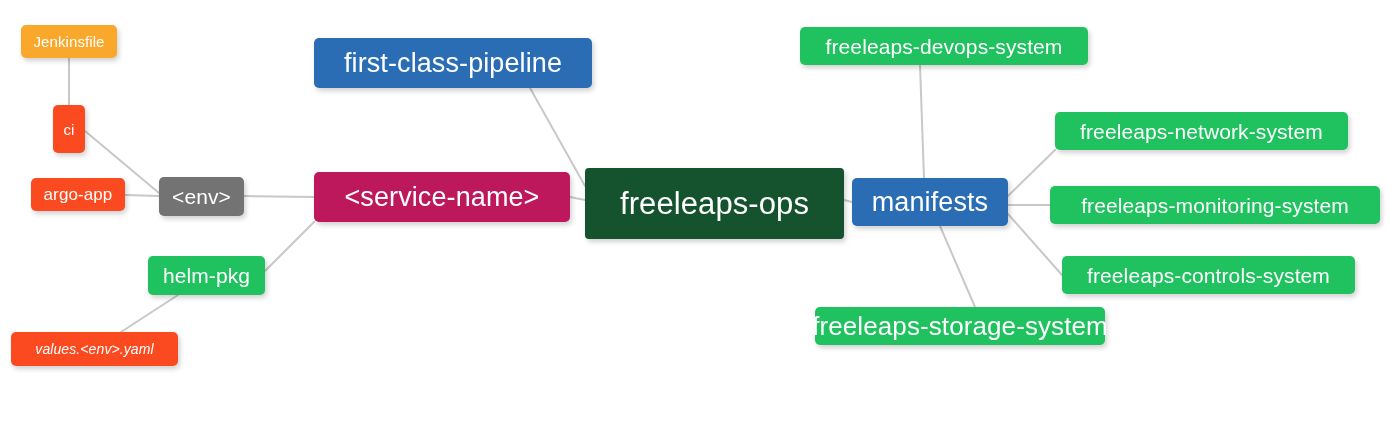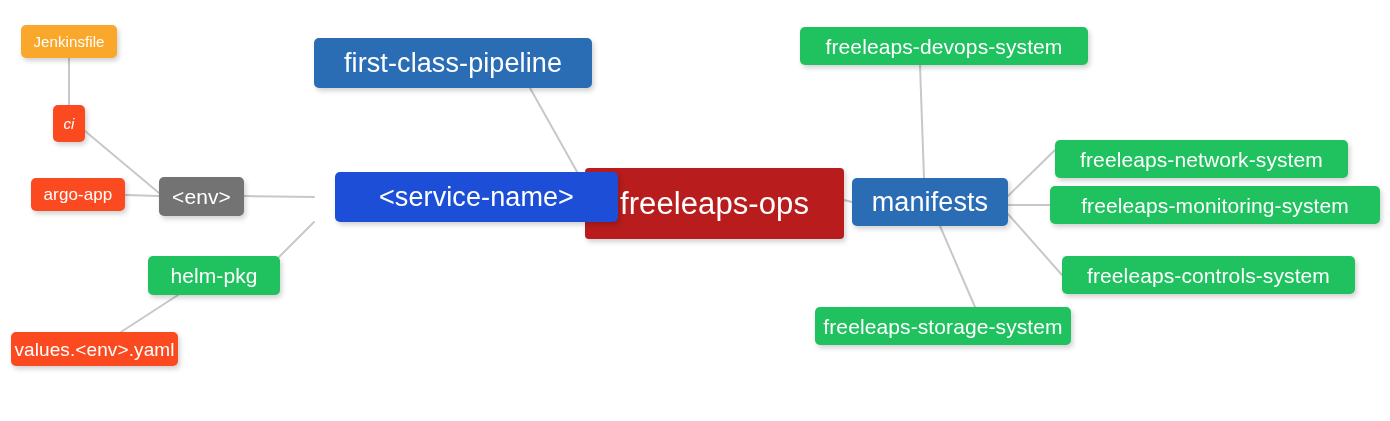--- a/index.html
+++ b/index.html
@@ -74,59 +74,59 @@
       <path d="M 159 196 L 125 195" stroke="#c8c8c8" stroke-width="2" fill="none" stroke-linecap="round"></path>
       <path d="M 69 105 L 69 58" stroke="#c8c8c8" stroke-width="2" fill="none" stroke-linecap="round"></path>
       <path d="M 178 295 L 121 332" stroke="#c8c8c8" stroke-width="2" fill="none" stroke-linecap="round"></path>
       <path d="M 924 178 L 920 65" stroke="#c8c8c8" stroke-width="2" fill="none" stroke-linecap="round"></path>
       <path d="M 1008 196 L 1055 150" stroke="#c8c8c8" stroke-width="2" fill="none" stroke-linecap="round"></path>
       <path d="M 1008 205 L 1050 205" stroke="#c8c8c8" stroke-width="2" fill="none" stroke-linecap="round"></path>
       <path d="M 1008 214 L 1062 275" stroke="#c8c8c8" stroke-width="2" fill="none" stroke-linecap="round"></path>
       <path d="M 940 226 L 975 307" stroke="#c8c8c8" stroke-width="2" fill="none" stroke-linecap="round"></path>
     </svg>
   <div id="node-layer">
-      <div class="node root" style="left: 585px; top: 168px; width: 259px; height: 71px; font-size: 31px; background: #b91c1c;">
+      <div class="node root" style="left: 585px; top: 168px; width: 259px; height: 71px; font-size: 31px; background: #14532d;">
         <span>freeleaps-ops</span>
       </div>
       <div class="node lvl1" style="left: 314px; top: 38px; width: 278px; height: 50px; font-size: 27px; background: rgb(42, 109, 181); text-align: right;">
         <span>first-class-pipeline</span>
       </div>
-      <div class="node lvl1" style="left: 314px; top: 172px; width: 283px; height: 50px; font-size: 27px; background: #1d4ed8; margin-left: 21px;">
+      <div class="node lvl1" style="left: 314px; top: 172px; width: 256px; height: 50px; font-size: 27px; background: #be185d;">
         <span>&lt;service-name&gt;</span>
       </div>
       <div class="node lvl1" style="left: 852px; top: 178px; width: 156px; height: 48px; font-size: 27px; background: rgb(42, 109, 181);">
         <span>manifests</span>
       </div>
       <div class="node lvl2-green" style="left: 159px; top: 177px; width: 85px; height: 39px; font-size: 21px; background: #737373;">
         <span>&lt;env&gt;</span>
       </div>
-      <div class="node lvl2-green" style="left: 148px; top: 256px; width: 132px; height: 39px; font-size: 21px; background: rgb(31, 194, 94);">
+      <div class="node lvl2-green" style="left: 148px; top: 256px; width: 117px; height: 39px; font-size: 21px; background: rgb(31, 194, 94);">
         <span>helm-pkg</span>
       </div>
-      <div class="node lvl2-red" style="left: 53px; top: 105px; width: 32px; height: 37px; font-size: 15px; background: rgb(251, 74, 31); font-style: italic;">
+      <div class="node lvl2-red" style="left: 53px; top: 105px; width: 32px; height: 48px; font-size: 15px; background: rgb(251, 74, 31);">
         <span>ci</span>
       </div>
       <div class="node lvl2-orange" style="left: 21px; top: 25px; width: 96px; height: 33px; font-size: 15px; background: rgb(250, 168, 43);">
         <span>Jenkinsfile</span>
       </div>
       <div class="node lvl2-red" style="left: 31px; top: 178px; width: 94px; height: 33px; font-size: 17px; background: rgb(251, 74, 31);">
         <span>argo-app</span>
       </div>
-      <div class="node lvl2-red" style="left: 11px; top: 332px; width: 167px; height: 34px; font-size: 19px; background: rgb(251, 74, 31);">
+      <div class="node lvl2-red" style="left: 11px; top: 332px; width: 167px; height: 34px; font-size: 14px; background: rgb(251, 74, 31); font-style: italic;">
         <span>values.&lt;env&gt;.yaml</span>
       </div>
       <div class="node lvl2-green" style="left: 800px; top: 27px; width: 288px; height: 38px; font-size: 21px; background: rgb(31, 194, 94);">
         <span>freeleaps-devops-system</span>
       </div>
-      <div class="node lvl2-green" style="left: 1055px; top: 112px; width: 293px; height: 38px; font-size: 21px; background: rgb(31, 194, 94); margin-top: 28px;">
+      <div class="node lvl2-green" style="left: 1055px; top: 112px; width: 293px; height: 38px; font-size: 21px; background: rgb(31, 194, 94);">
         <span>freeleaps-network-system</span>
       </div>
       <div class="node lvl2-green" style="left: 1050px; top: 186px; width: 330px; height: 38px; font-size: 21px; background: rgb(31, 194, 94); justify-content: center;">
         <span>freeleaps-monitoring-system</span>
       </div>
       <div class="node lvl2-green" style="left: 1062px; top: 256px; width: 293px; height: 38px; font-size: 21px; background: rgb(31, 194, 94);">
         <span>freeleaps-controls-system</span>
       </div>
-      <div class="node lvl2-green" style="left: 815px; top: 307px; width: 256px; height: 38px; font-size: 21px; background: rgb(31, 194, 94);">
+      <div class="node lvl2-green" style="left: 815px; top: 307px; width: 290px; height: 38px; font-size: 26px; background: rgb(31, 194, 94);">
         <span>freeleaps-storage-system</span>
       </div>
     </div>
 </div>
 
 </body></html>

